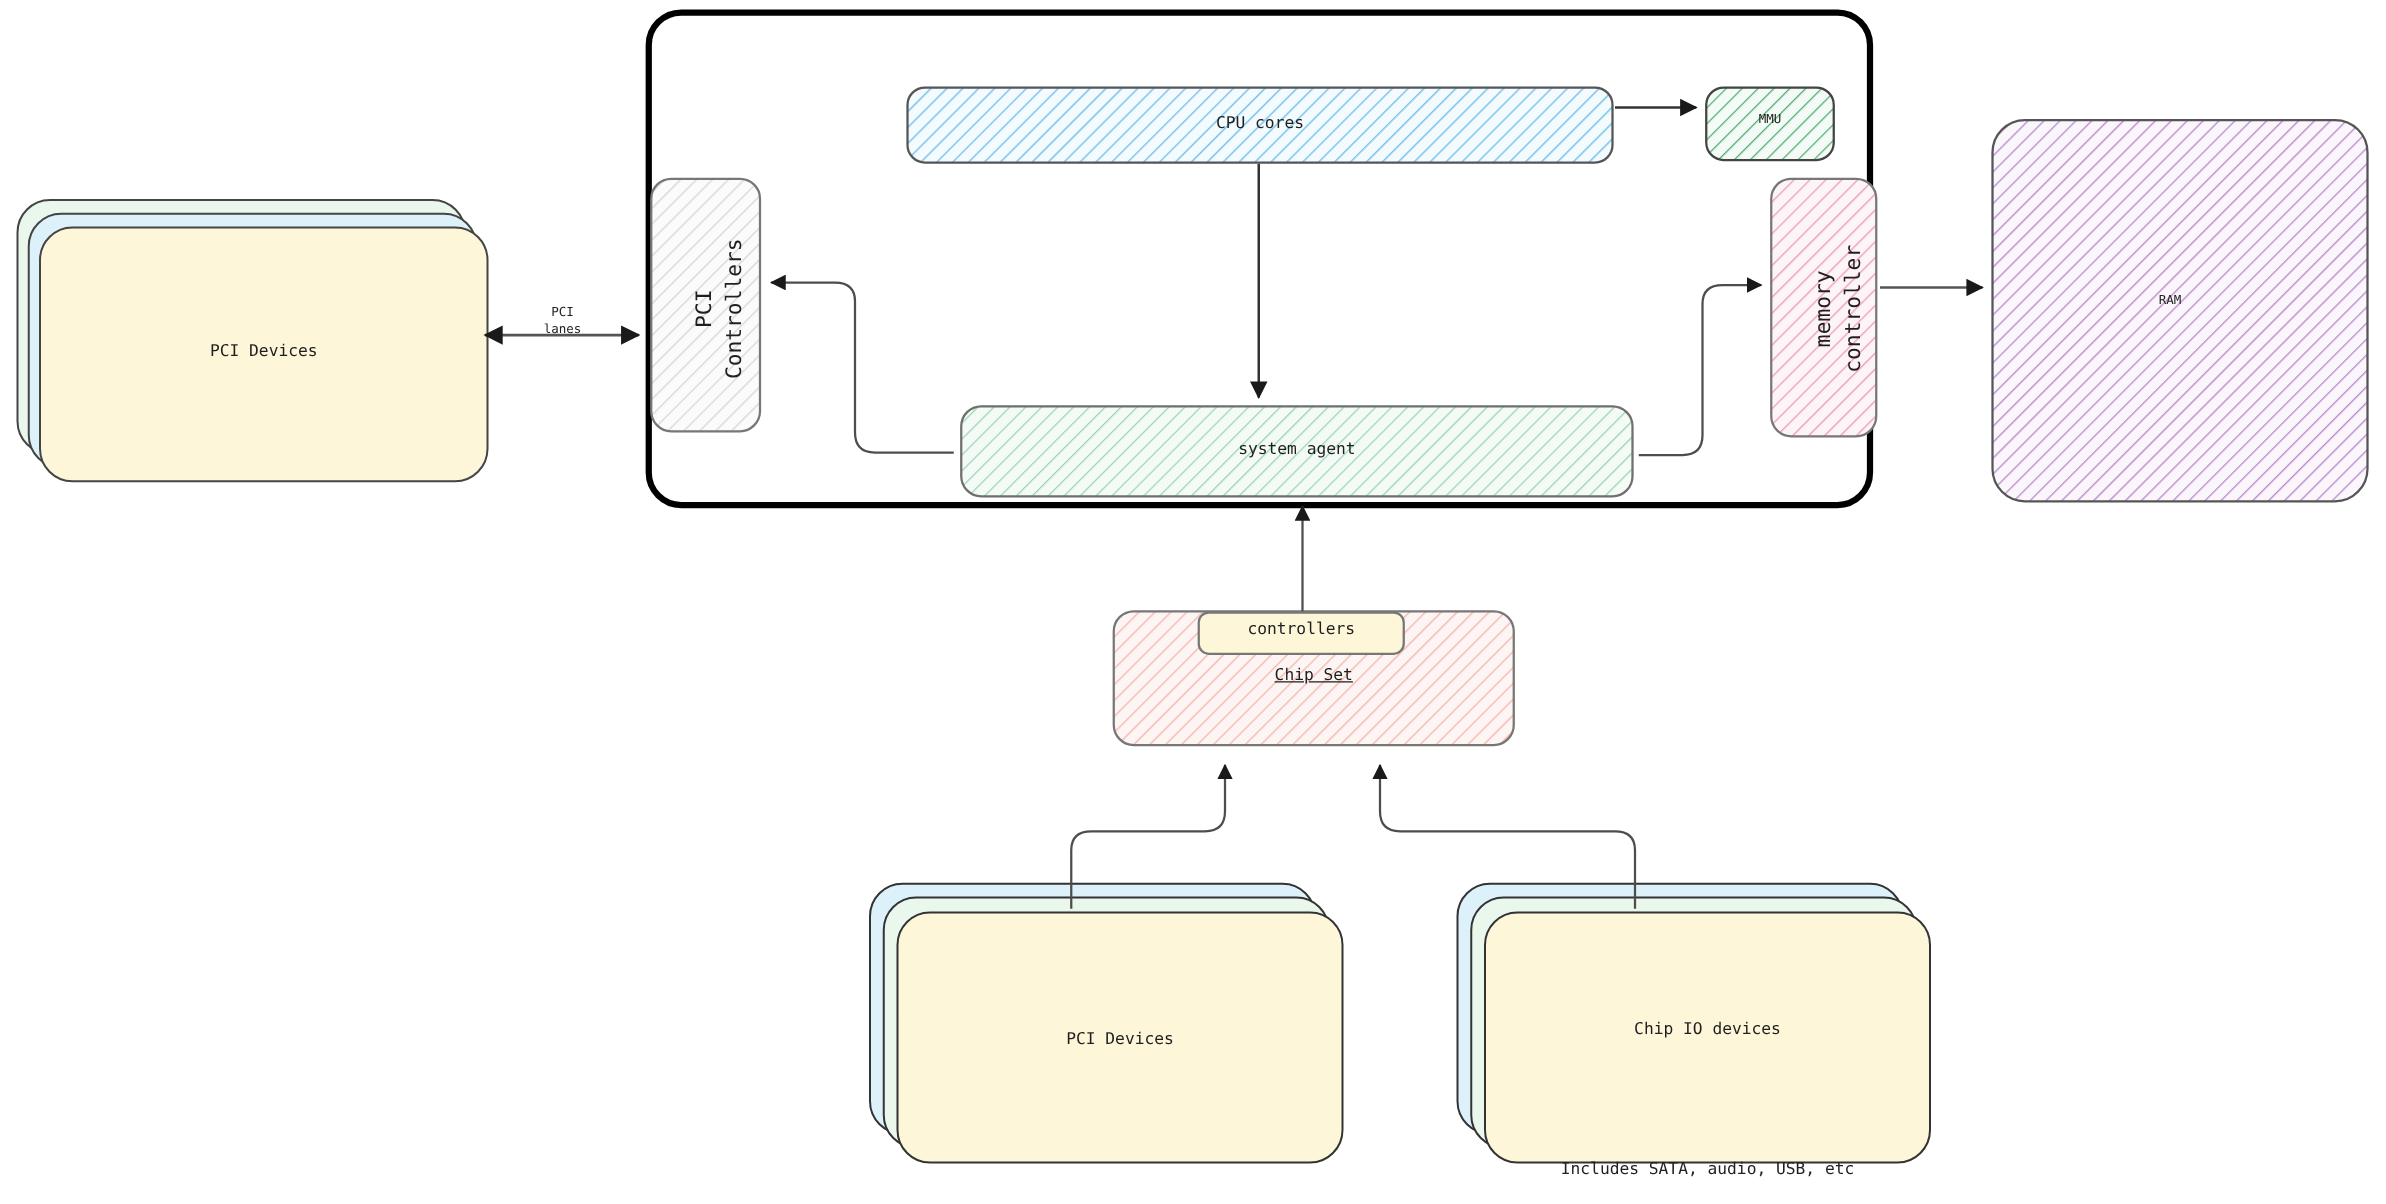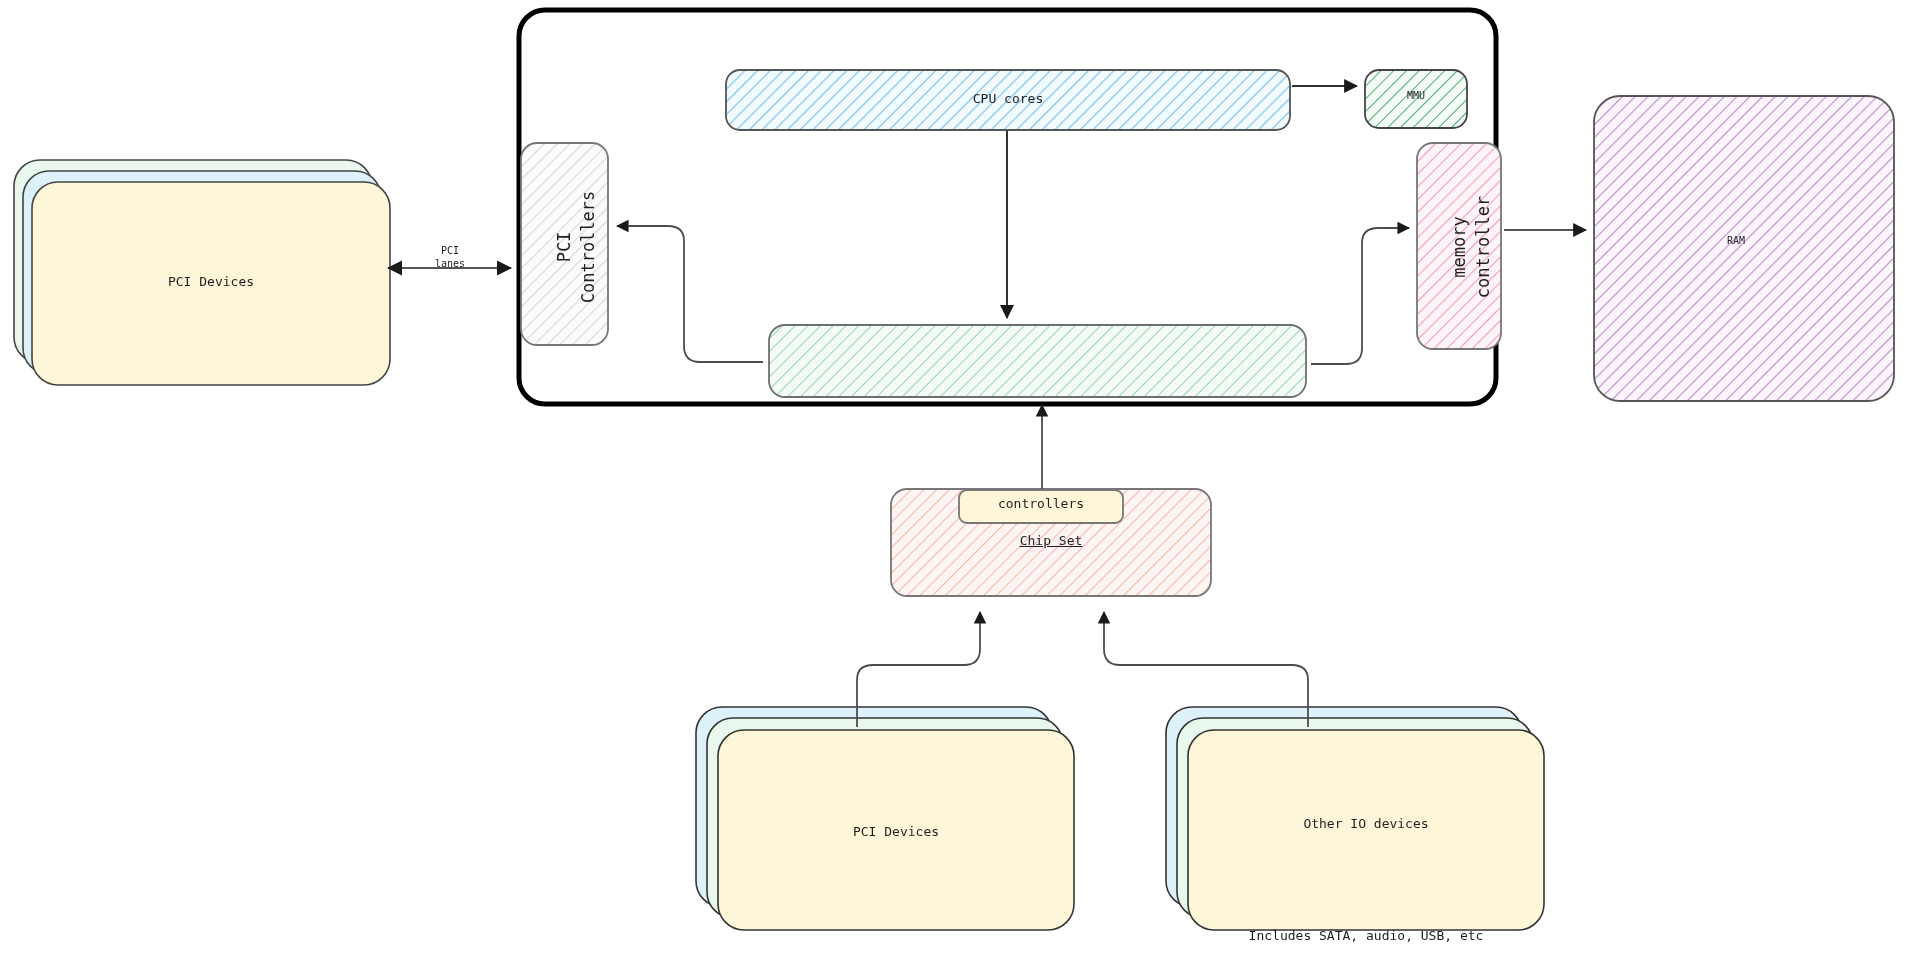--- a/index.html
+++ b/index.html
@@ -144,28 +144,29 @@
   <div class="lbl lbl-16" style="left:400px; top:245px; width:100px;">PCI</div>
   <div class="lbl lbl-16" style="left:400px; top:258px; width:100px;">lanes</div>
 
   <div class="lbl lbl-17 vert" style="left:463px; top:237px; width:202px;">PCI</div>
   <div class="lbl lbl-17 vert" style="left:487px; top:237px; width:202px;">Controllers</div>
 
   <div class="lbl lbl-18" style="left:726px; top:91px; width:564px;">CPU cores</div>
 
   <div class="lbl lbl-16" style="left:1365px; top:90px; width:102px;">MMU</div>
 
+  <div class="lbl lbl-18" style="left:769px; top:352px; width:537px;">system agent</div>
 
   <div class="lbl lbl-17 vert" style="left:1356px; top:237px; width:206px;">memory</div>
   <div class="lbl lbl-17 vert" style="left:1380px; top:237px; width:206px;">controller</div>
 
   <div class="lbl lbl-16" style="left:1594px; top:235px; width:284px;">RAM</div>
 
   <div class="lbl lbl-18" style="left:959px; top:496px; width:164px;">controllers</div>
   <div class="lbl lbl-18" style="left:891px; top:533px; width:320px;text-decoration:underline;">Chip Set</div>
 
   <div class="lbl lbl-18" style="left:718px; top:824px; width:356px;">PCI Devices</div>
 
-  <div class="lbl lbl-18" style="left:1188px; top:816px; width:356px;">Other IO devices</div>
+  <div class="lbl lbl-18" style="left:1188px; top:816px; width:356px;">Chip IO devices</div>
 
   <div class="lbl lbl-18" style="left:1148px; top:928px; width:436px;">Includes SATA, audio, USB, etc</div>
 
 </div>
 
 </body></html>

